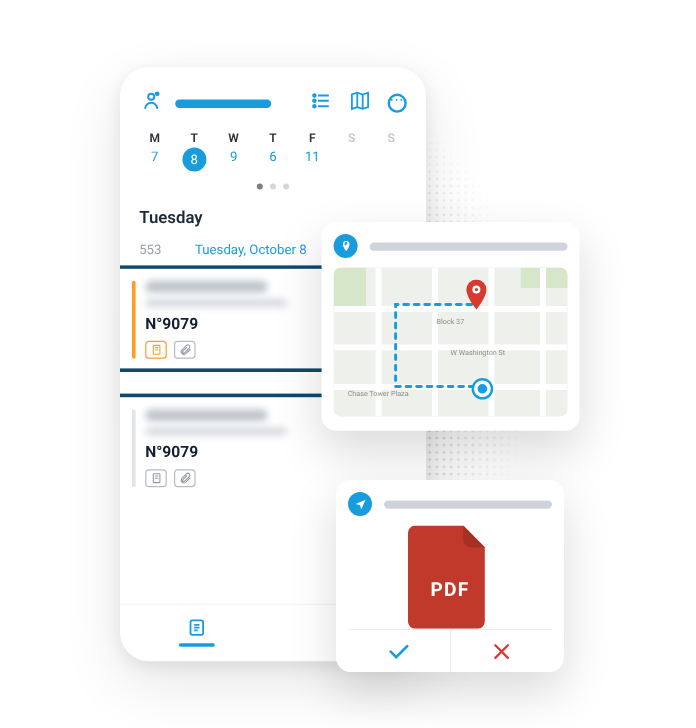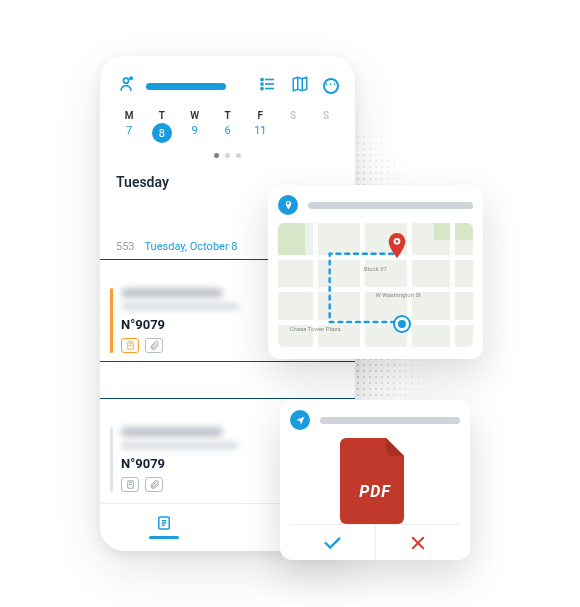--- a/index.html
+++ b/index.html
@@ -30,26 +30,26 @@
   .day { width:26px; text-align:center; }
   .day .dh { font-size:10px; color:#2a2f36; font-weight:600;}
   .day .dn { font-size:11px; color:#189cde; margin-top:3px; }
   .day.muted .dh, .day.muted .dn { color:#c3c8cf; }
   .day.sel .dn { background:#189cde; color:#fff; border-radius:50%; width:20px; height:20px; display:inline-flex; align-items:center; justify-content:center; margin-top:2px; }
   .dots { display:flex; gap:6px; justify-content:center; padding:4px 0 8px; }
   .dot { width:5px; height:5px; border-radius:50%; background:#d3d7dc; }
   .dot.on { background:#7a8088; }
 
   .section-title { padding:8px 16px 6px; font-size:14px; color:#1b2a3b; font-weight:600; }
-  .date-row { padding:6px 16px; display:flex; align-items:center; gap:10px; font-size:11px;margin-top:38px; }
+  .date-row { padding:6px 16px; display:flex; align-items:center; gap:28px; font-size:11px; }
   .date-row .count { color:#9aa0a7; }
   .date-row .label { color:#189cde;text-align:center; }
 
   .list { flex:1; overflow:hidden; }
-  .card { border-top:1px solid #0c4a6e; padding:28px 12px 8px 10px; display:flex; gap:8px; }
+  .card { border-top:3px solid #0c4a6e; padding:10px 12px 8px 10px; display:flex; gap:8px; }
   .card .bar { width:3px; border-radius:2px; background:#e1e4e8; }
   .card.active .bar { background:#ff9c27; }
   .card .body { flex:1; }
   .blur-line { height:10px; border-radius:5px; background:#bfc4cb; filter:blur(3px); }
   .blur-sub  { height:7px;  border-radius:4px; background:#d6dade; filter:blur(3px); margin-top:5px; }
   .num { margin-top:7px; font-size:13px; color:#122033; font-weight:700; }
   .badges { margin-top:6px; display:flex; gap:6px; }
   .badge { width:18px; height:15px; border-radius:3px; display:flex; align-items:center; justify-content:center; }
   .badge.o { border:1px solid #ff9c27; }
   .badge.g { border:1px solid #b6bcc4; }
@@ -74,21 +74,21 @@
   .street-v { width:5px; top:0; bottom:0; }
   .map-label { position:absolute; font-size:6px; color:#8a8f86; white-space:nowrap; }
   .park { position:absolute; background:#cfe3c0; opacity:.8; }
   .route { position:absolute; left:0; top:0; width:100%; height:100%; }
   .pin-red { position:absolute; width:20px; height:26px; }
   .pin-blue { position:absolute; width:14px; height:14px; border-radius:50%; background:#189cde; border:3px solid #fff; box-shadow:0 0 0 2px #189cde; }
 
   
   .pdf-card { position:absolute; z-index:3; left:280px; top:400px; width:190px; height:160px; background:#fff; border-radius:12px; box-shadow:0 16px 40px rgba(0,0,0,.15); padding:10px 10px 0; display:flex; flex-direction:column; }
   .pdf-body { flex:1; display:flex; align-items:center; justify-content:center; }
-  .file-ico { width:70px; height:86px; position:relative;font-style:italic; }
+  .file-ico { width:70px; height:86px; position:relative; }
   .file-ico svg { width:100%; height:100%; }
   .file-ico .tag { position:absolute; left:0; right:0; top:44px; text-align:center; color:#fff; font-weight:700; font-size:16px; letter-spacing:1px; }
   .actions { display:flex; border-top:1px solid #eceff2; height:36px; }
   .act { flex:1; display:flex; align-items:center; justify-content:center; font-size:20px; font-weight:300; }
   .act + .act { border-left:1px solid #eceff2; }
   .act.accept { color:#189cde; }
   .act.reject { color:#d73a2f; }
 </style>
 </head>
 <body>

